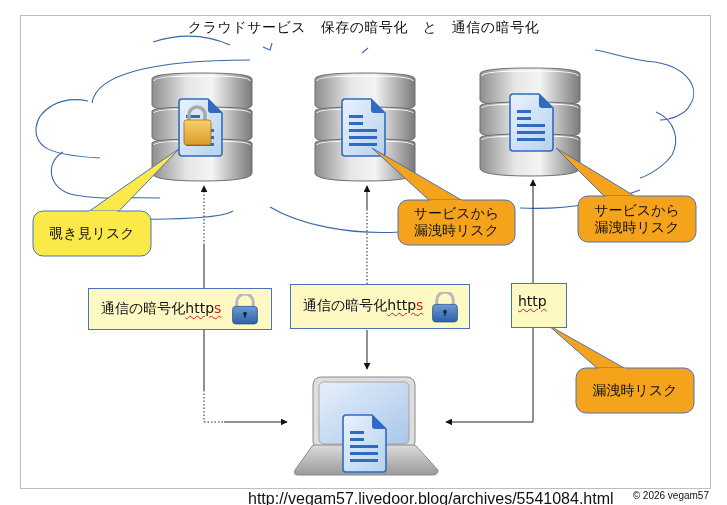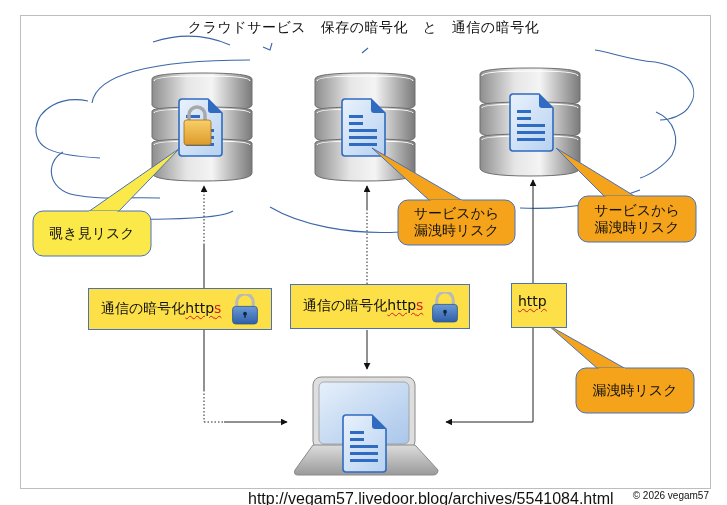--- a/index.html
+++ b/index.html
@@ -4,21 +4,21 @@
 <style>
   html, body { margin:0; padding:0; background:#ffffff; }
   body { width:727px; height:505px; position:relative; overflow:hidden;
          font-family:"DejaVu Sans", "Liberation Sans", sans-serif; }
   .frame { position:absolute; left:20px; top:15px; width:691px; height:474px;
            border:1px solid #bdbdbd; box-sizing:border-box; }
   .title { position:absolute; left:0; top:19px; width:727px; text-align:center;
            font-size:14px; color:#111; letter-spacing:0.5px; }
   svg.diagram { position:absolute; left:0; top:0; }
   .callout-text { position:absolute; font-size:14px; color:#111; text-align:center; line-height:17px; }
-  .box { position:absolute; background:#fde047; border:1px solid #4a72b8; box-sizing:border-box; }
+  .box { position:absolute; background:#fef9c3; border:1px solid #4a72b8; box-sizing:border-box; }
   .box .txt { position:absolute; left:12px; top:11px; font-size:14px; color:#111; white-space:nowrap; }
   .box .txt .red { color:#d41f1f; }
   .squiggle { text-decoration: underline wavy #d41f1f; text-decoration-thickness:1px; text-underline-offset:2px; }
   .footer-url { position:absolute; left:248px; top:490px; font-family:"Liberation Sans", sans-serif; font-size:16px; color:#111; }
   .footer-url .sq { text-decoration: underline wavy #d41f1f; text-underline-offset:1px; }
   .footer-copy { position:absolute; right:18px; top:490px; font-family:"Liberation Sans", sans-serif; font-size:10px; color:#111; }
 </style>
 </head>
 <body>
 

